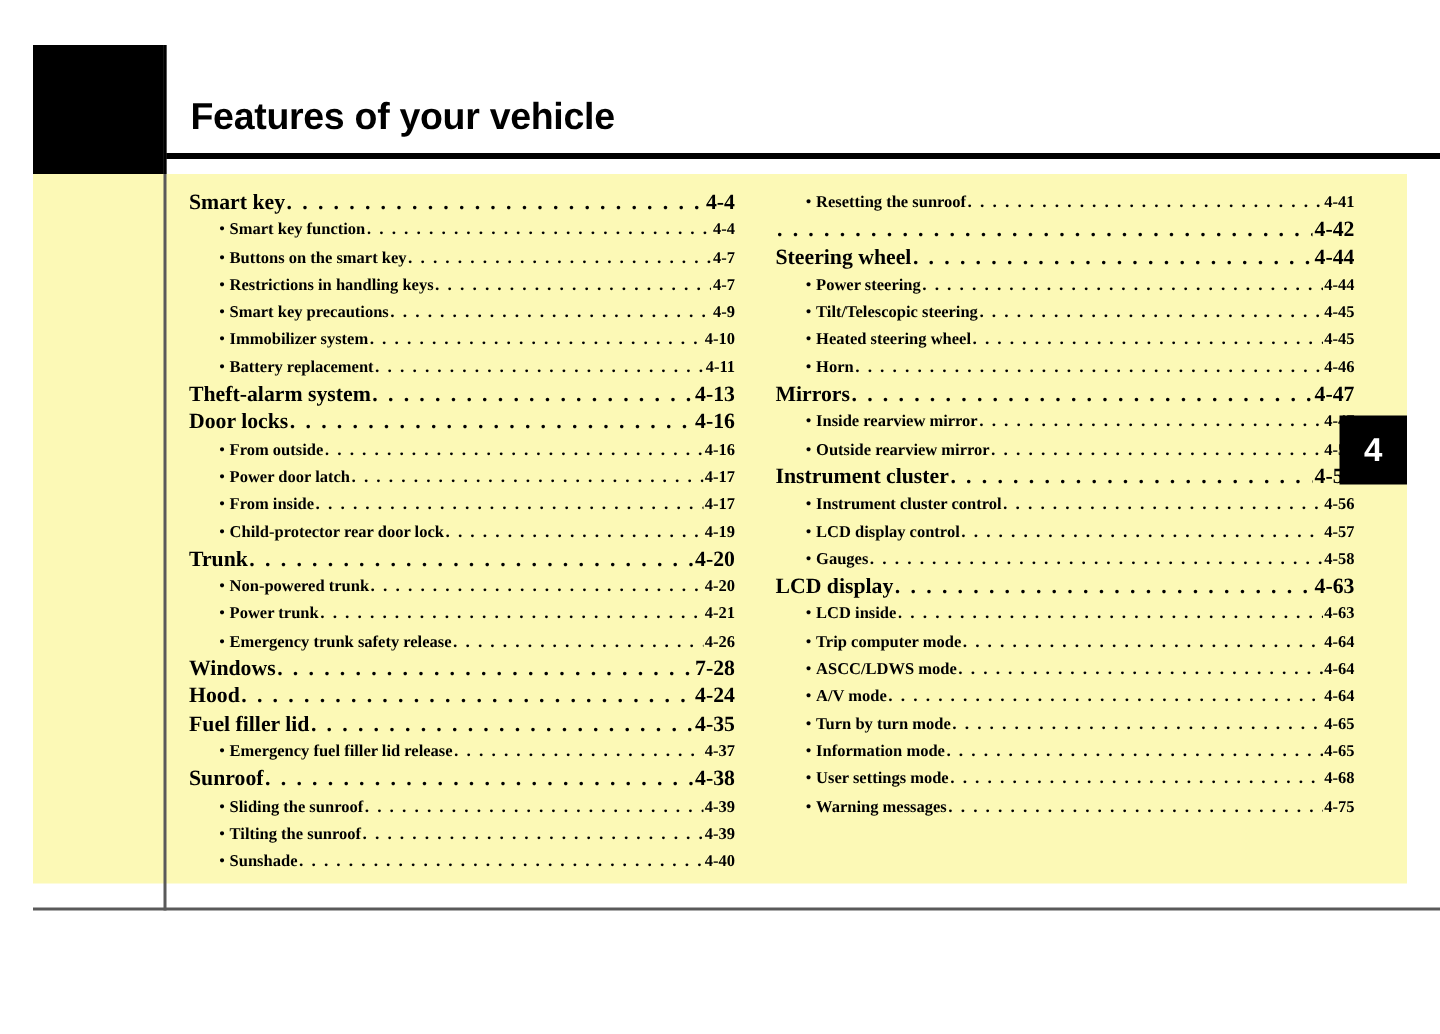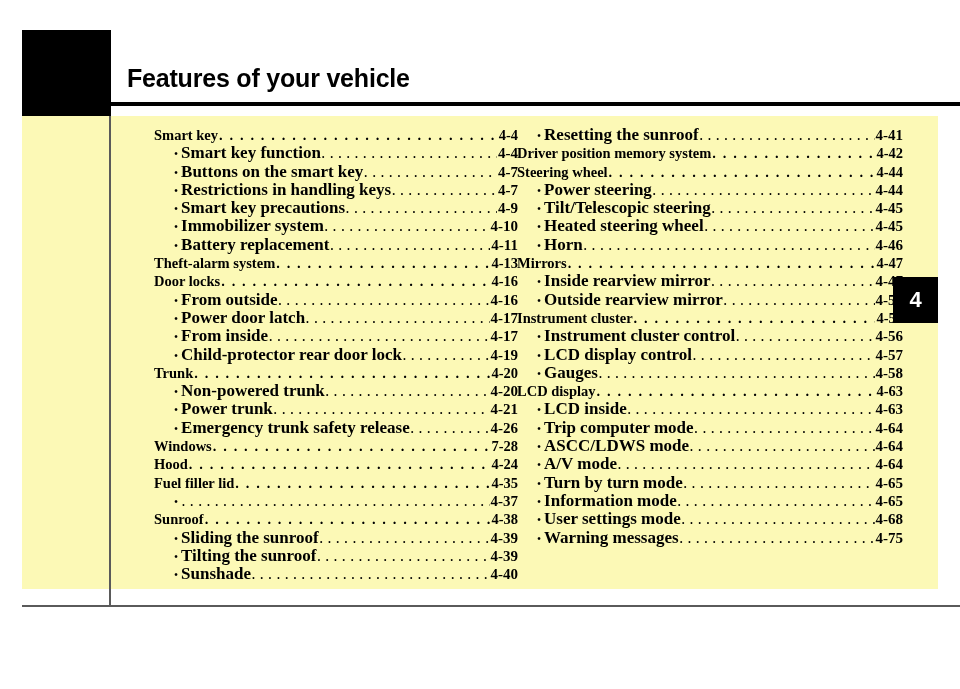--- a/index.html
+++ b/index.html
@@ -99,21 +99,21 @@
   
   .toc-columns {
     position: absolute;
     left: 22px; top: 110px;
     width: 916px; height: 473px;
   }
   .toc-col {
     position: absolute;
     top: 10px;
   }
-  .toc-col.left  { left: 104px; width: 364px; margin-left: 28px; }
+  .toc-col.left  { left: 104px; width: 364px; }
   .toc-col.right { left: 495px; width: 386px; }
 
   .toc-entry {
     display: flex;
     align-items: baseline;
     height: 18.3px;
     line-height: 18.3px;
     color: #000000;
     white-space: nowrap;
     overflow: hidden;
@@ -147,22 +147,22 @@
   }
   .toc-entry.lvl1 .lbl { font-size: 14.5px; }
   .toc-entry.lvl1 .pg  { font-size: 14.5px; }
   .toc-entry.lvl1 .leader { font-size: 14.5px; letter-spacing: 1.6px; }
 
   
   .toc-entry.lvl2 {
     font-size: 11.6px;
     padding-left: 20px;
   }
-  .toc-entry.lvl2 .lbl { font-size: 17px; }
-  .toc-entry.lvl2 .pg  { font-size: 15px; }
+  .toc-entry.lvl2 .lbl { font-size: 11px; }
+  .toc-entry.lvl2 .pg  { font-size: 11px; }
   .toc-entry.lvl2 .leader { font-size: 11.6px; letter-spacing: 1.25px; }
   .toc-entry.lvl2 .bullet {
     flex: 0 0 auto;
     font-size: 11.6px;
     margin-right: 3px;
   }
 
   
   .watermark {
     position: absolute;
@@ -305,20 +305,21 @@
           <span class="leader">. . . . . . . . . . . . . . . . . . . . . . . . . . . . . . . . . . . . . . . . . . . . . . . . . . . . . . . . . . . . . . . . . . . . . . . . . . . . . . . . . . . . . . . . . </span>
           <span class="pg">4-24</span>
         </div>
         <div class="toc-entry lvl1">
           <span class="lbl">Fuel filler lid</span>
           <span class="leader">. . . . . . . . . . . . . . . . . . . . . . . . . . . . . . . . . . . . . . . . . . . . . . . . . . . . . . . . . . . . . . . . . . . . . . . . . . . . . . . . . . . . . . . . . </span>
           <span class="pg">4-35</span>
         </div>
         <div class="toc-entry lvl2">
           <span class="bullet">•</span>
+          <span class="lbl">Emergency fuel filler lid release</span>
           <span class="leader">. . . . . . . . . . . . . . . . . . . . . . . . . . . . . . . . . . . . . . . . . . . . . . . . . . . . . . . . . . . . . . . . . . . . . . . . . . . . . . . . . . . . . . . . . </span>
           <span class="pg">4-37</span>
         </div>
         <div class="toc-entry lvl1">
           <span class="lbl">Sunroof</span>
           <span class="leader">. . . . . . . . . . . . . . . . . . . . . . . . . . . . . . . . . . . . . . . . . . . . . . . . . . . . . . . . . . . . . . . . . . . . . . . . . . . . . . . . . . . . . . . . . </span>
           <span class="pg">4-38</span>
         </div>
         <div class="toc-entry lvl2">
           <span class="bullet">•</span>
@@ -340,21 +341,20 @@
         </div>
       </div>
     <div class="toc-col right">
         <div class="toc-entry lvl2">
           <span class="bullet">•</span>
           <span class="lbl">Resetting the sunroof</span>
           <span class="leader">. . . . . . . . . . . . . . . . . . . . . . . . . . . . . . . . . . . . . . . . . . . . . . . . . . . . . . . . . . . . . . . . . . . . . . . . . . . . . . . . . . . . . . . . . </span>
           <span class="pg">4-41</span>
         </div>
         <div class="toc-entry lvl1">
-          <span class="lbl">Driver position memory system</span>
           <span class="leader">. . . . . . . . . . . . . . . . . . . . . . . . . . . . . . . . . . . . . . . . . . . . . . . . . . . . . . . . . . . . . . . . . . . . . . . . . . . . . . . . . . . . . . . . . </span>
           <span class="pg">4-42</span>
         </div>
         <div class="toc-entry lvl1">
           <span class="lbl">Steering wheel</span>
           <span class="leader">. . . . . . . . . . . . . . . . . . . . . . . . . . . . . . . . . . . . . . . . . . . . . . . . . . . . . . . . . . . . . . . . . . . . . . . . . . . . . . . . . . . . . . . . . </span>
           <span class="pg">4-44</span>
         </div>
         <div class="toc-entry lvl2">
           <span class="bullet">•</span>

